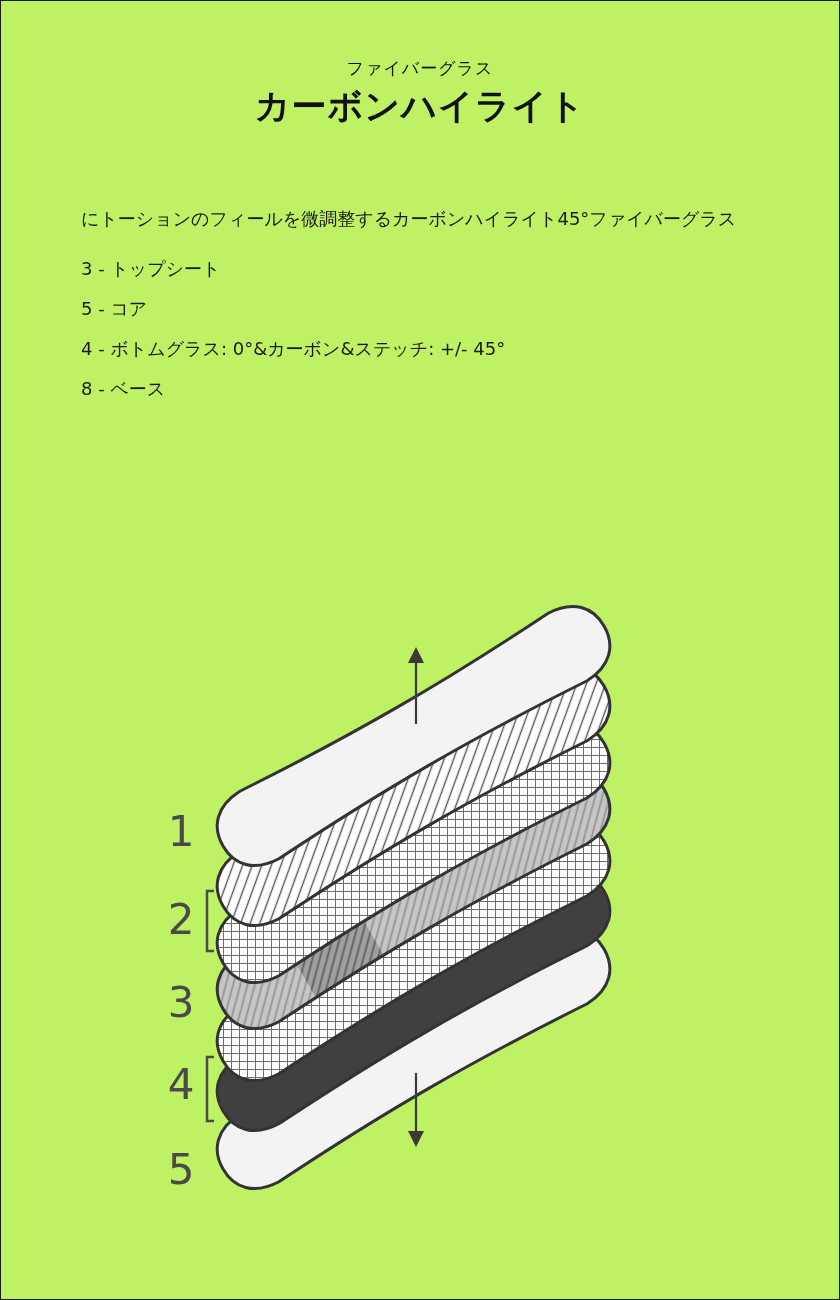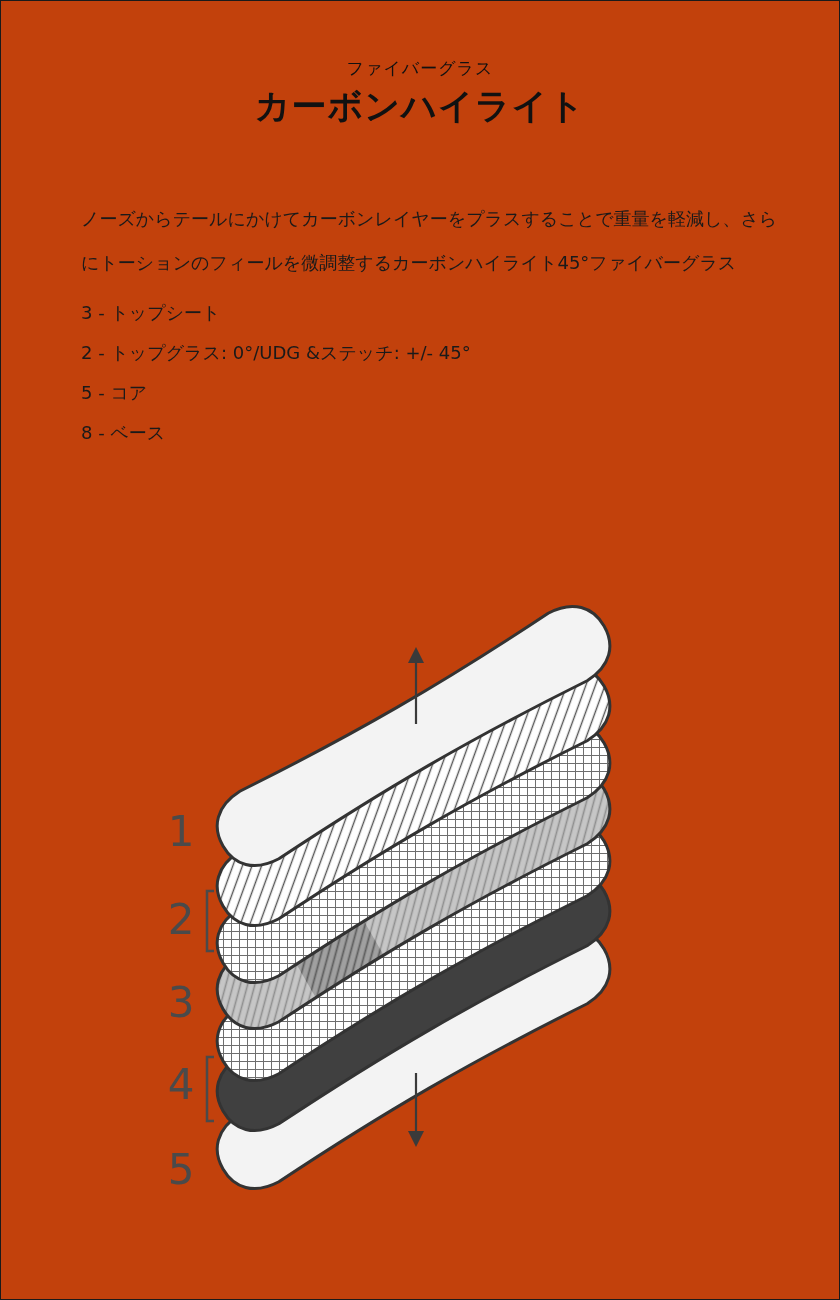--- a/index.html
+++ b/index.html
@@ -1,20 +1,20 @@
 <!DOCTYPE html>
 <html><head>
 <meta charset="utf-8">
 <style>
   html, body { margin: 0; padding: 0; background: #ffffff; }
   .page {
     position: relative;
     width: 838px;
     height: 1298px;
-    background: #c2410c;
+    background: #bef264;
     border: 1px solid #1a1a1a;
     overflow: hidden;
     font-family: "DejaVu Sans", "Liberation Sans", sans-serif;
     color: #1a1a1a;
   }
   .header { position: absolute; top: 56px; left: 0; right: 0; text-align: center; color: #111111; }
   .subtitle { font-size: 17px; letter-spacing: 1px; }
   .title { margin: 3px 0 0; font-size: 35px; font-weight: 700; letter-spacing: 1px; }
   .copy { position: absolute; top: 196px; left: 80px; right: 60px; font-size: 18px; }
   .para { margin: 0; }
@@ -34,27 +34,26 @@
 
 <div class="page">
 
   <header class="header">
     <div class="subtitle">ファイバーグラス</div>
     <h1 class="title">カーボンハイライト</h1>
   </header>
 
   <section class="copy">
     <p class="para">
-      <span class="line">ノーズからテールにかけてカーボンレイヤーをプラスすることで重量を軽減し、さら</span>
       <span class="line">にトーションのフィールを微調整するカーボンハイライト45°ファイバーグラス</span>
     </p>
     <ul class="layer-list">
       <li>3 - トップシート</li>
-      <li>2 - トップグラス: 0°/UDG &amp;ステッチ: +/- 45°</li>
       <li>5 - コア</li>
+      <li>4 - ボトムグラス: 0°&amp;カーボン&amp;ステッチ: +/- 45°</li>
       <li>8 - ベース</li>
     </ul>
   </section>
 
   <div class="diagram">
     <svg width="840" height="680" viewBox="0 0 840 680">
       <defs>
         <path id="board" d="M0 0 C0 -22 14 -38 42 -39 C170 -31 270 -31 398 -39 C426 -38 440 -22 440 0 C440 22 426 38 398 39 C270 31 170 31 42 39 C14 38 0 22 0 0 Z"></path>
         <clipPath id="boardClip">
             <use href="#board"></use>

